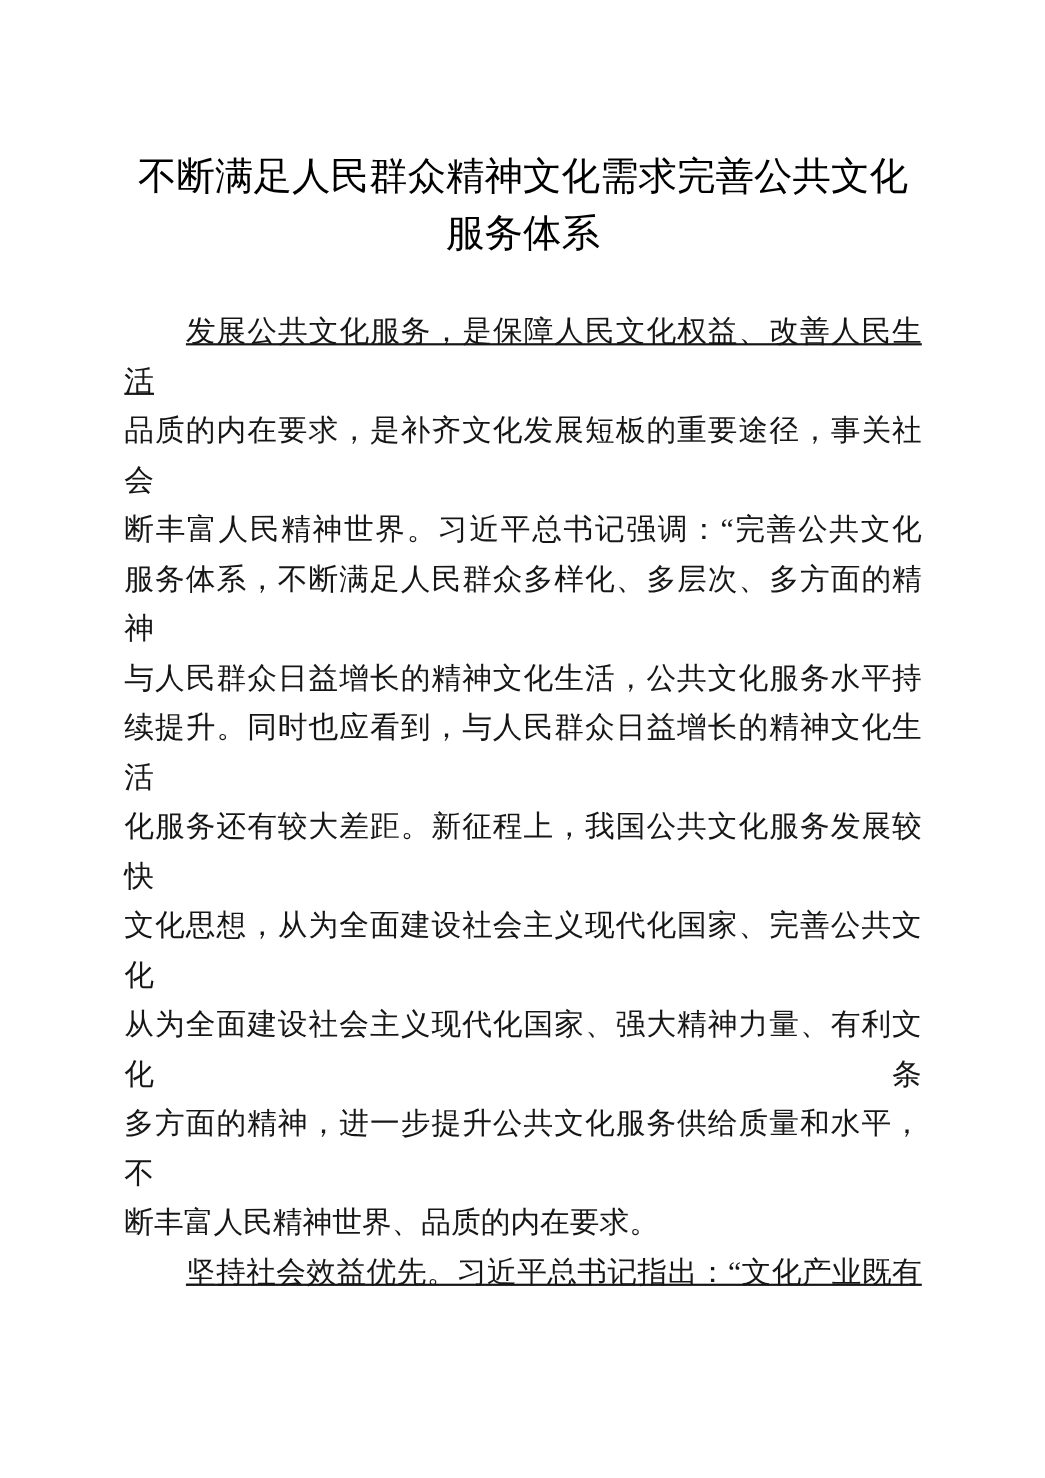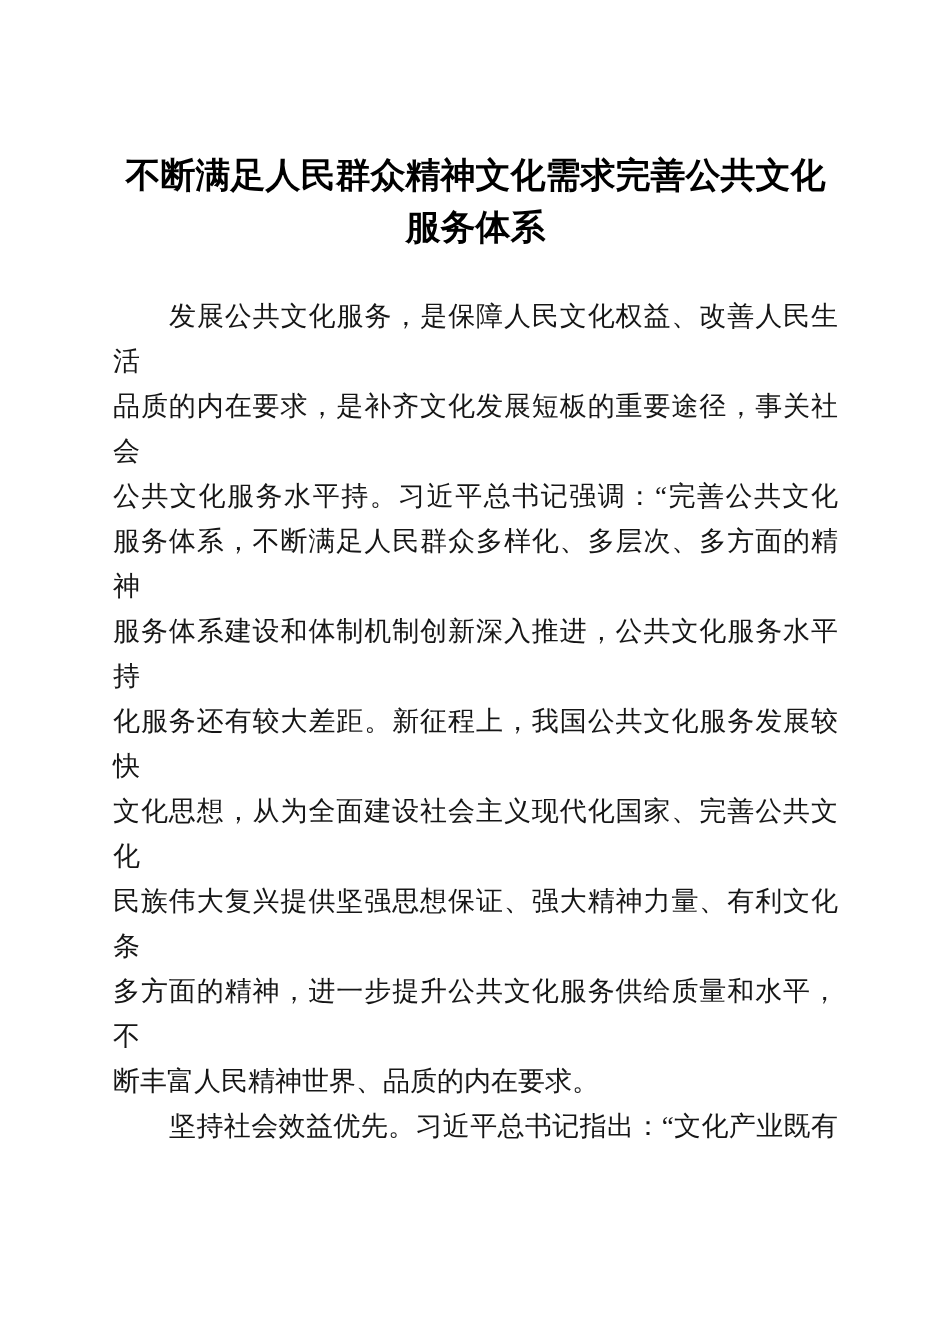--- a/index.html
+++ b/index.html
@@ -16,60 +16,62 @@
     position: relative;
     width: 950px;
     height: 1344px;
     background: #ffffff;
     box-sizing: border-box;
     padding: 135px 112px 0 113px;
     overflow: hidden;
     color: #000000;
   }
   .doc-title {
-    font-weight: bold;
+    font-weight: normal;
     font-size: 35px;
     line-height: 52px;
     text-align: center;
     width: 714px;
-    margin: 15px auto 40px auto;
+    margin: 0 auto 40px auto;
     color: #000000;
     letter-spacing: 0;
   }
   .doc-body {
     width: 725px;
   }
   .doc-line {
     font-size: 27px;
     line-height: 45px;
     color: #161616;
     text-align: justify;
     text-align-last: justify;
     -moz-text-align-last: justify;
     white-space: normal;
   }
   .doc-line.first {
     text-indent: 56px;
+    text-decoration: underline;
   }
   .doc-line.para-end {
     text-align-last: left;
     -moz-text-align-last: left;
   }
 </style>
 </head>
 <body>
 
 <div class="page">
   <h1 class="doc-title">不断满足人民群众精神文化需求完善公共文化服务体系</h1>
   <div class="doc-body">
       <div class="doc-line first">发展公共文化服务，是保障人民文化权益、改善人民生活</div>
       <div class="doc-line">品质的内在要求，是补齐文化发展短板的重要途径，事关社会</div>
-      <div class="doc-line">公共文化服务水平持。习近平总书记强调：“完善公共文化</div>
+      <div class="doc-line">断丰富人民精神世界。习近平总书记强调：“完善公共文化</div>
       <div class="doc-line">服务体系，不断满足人民群众多样化、多层次、多方面的精神</div>
-      <div class="doc-line">服务体系建设和体制机制创新深入推进，公共文化服务水平持</div>
+      <div class="doc-line">与人民群众日益增长的精神文化生活，公共文化服务水平持</div>
+      <div class="doc-line">续提升。同时也应看到，与人民群众日益增长的精神文化生活</div>
       <div class="doc-line">化服务还有较大差距。新征程上，我国公共文化服务发展较快</div>
       <div class="doc-line">文化思想，从为全面建设社会主义现代化国家、完善公共文化</div>
-      <div class="doc-line">民族伟大复兴提供坚强思想保证、强大精神力量、有利文化条</div>
+      <div class="doc-line">从为全面建设社会主义现代化国家、强大精神力量、有利文化条</div>
       <div class="doc-line">多方面的精神，进一步提升公共文化服务供给质量和水平，不</div>
       <div class="doc-line para-end">断丰富人民精神世界、品质的内在要求。</div>
       <div class="doc-line first">坚持社会效益优先。习近平总书记指出：“文化产业既有</div>
     </div>
 </div>
 
 </body></html>

